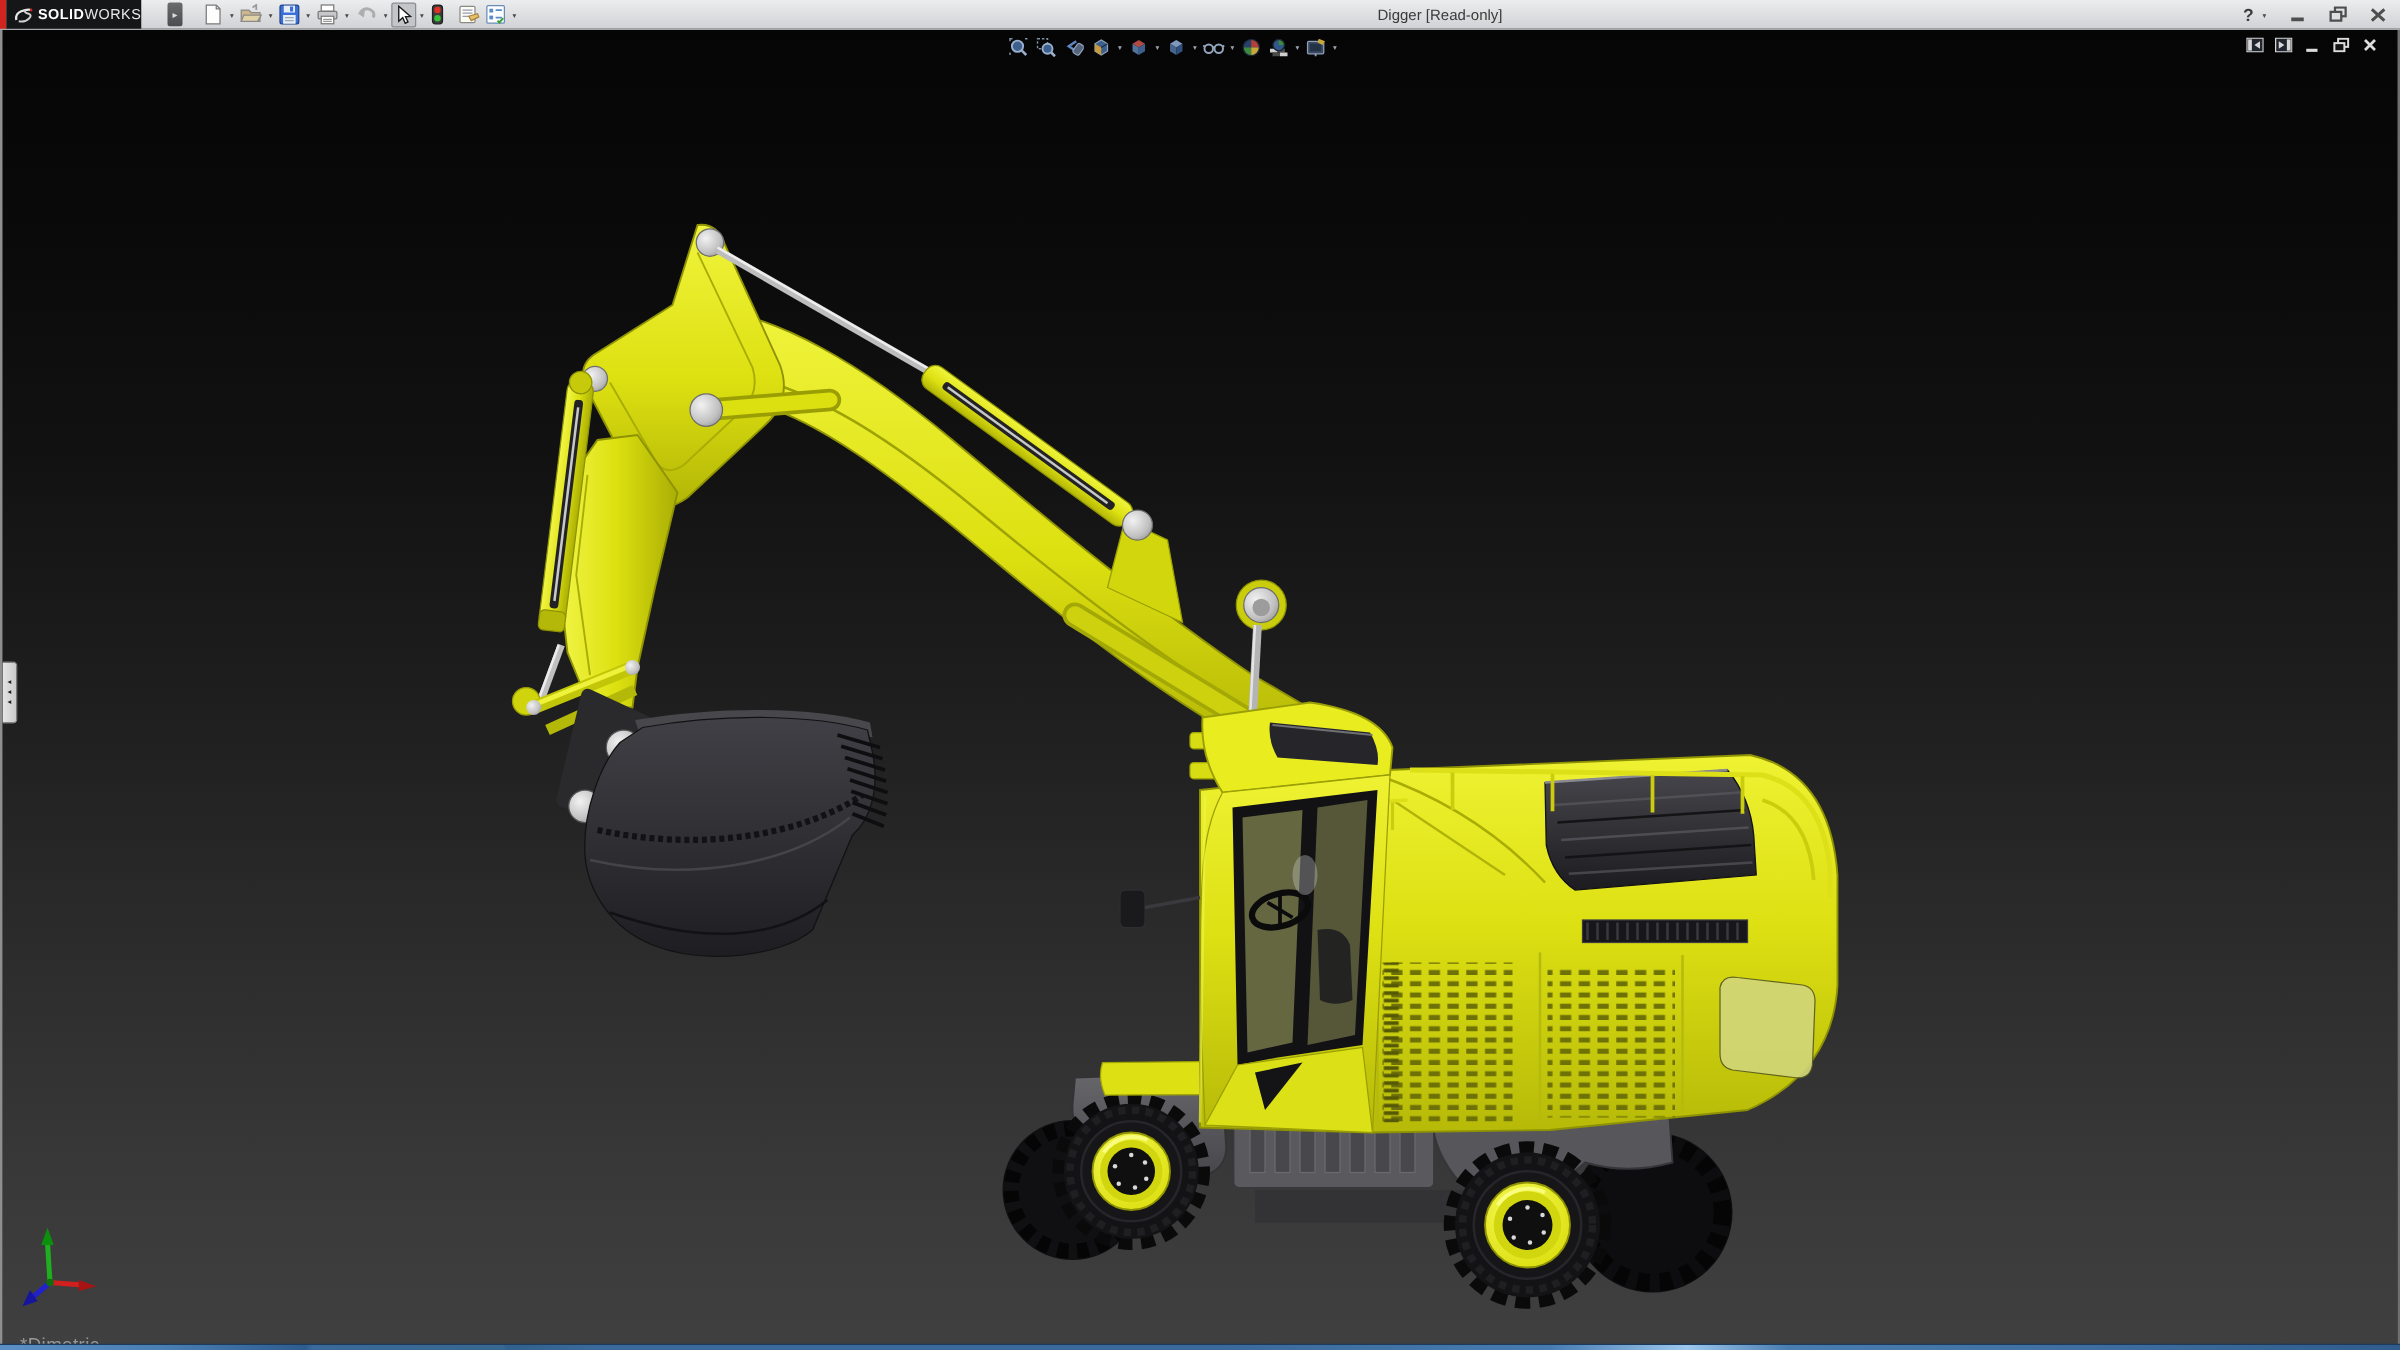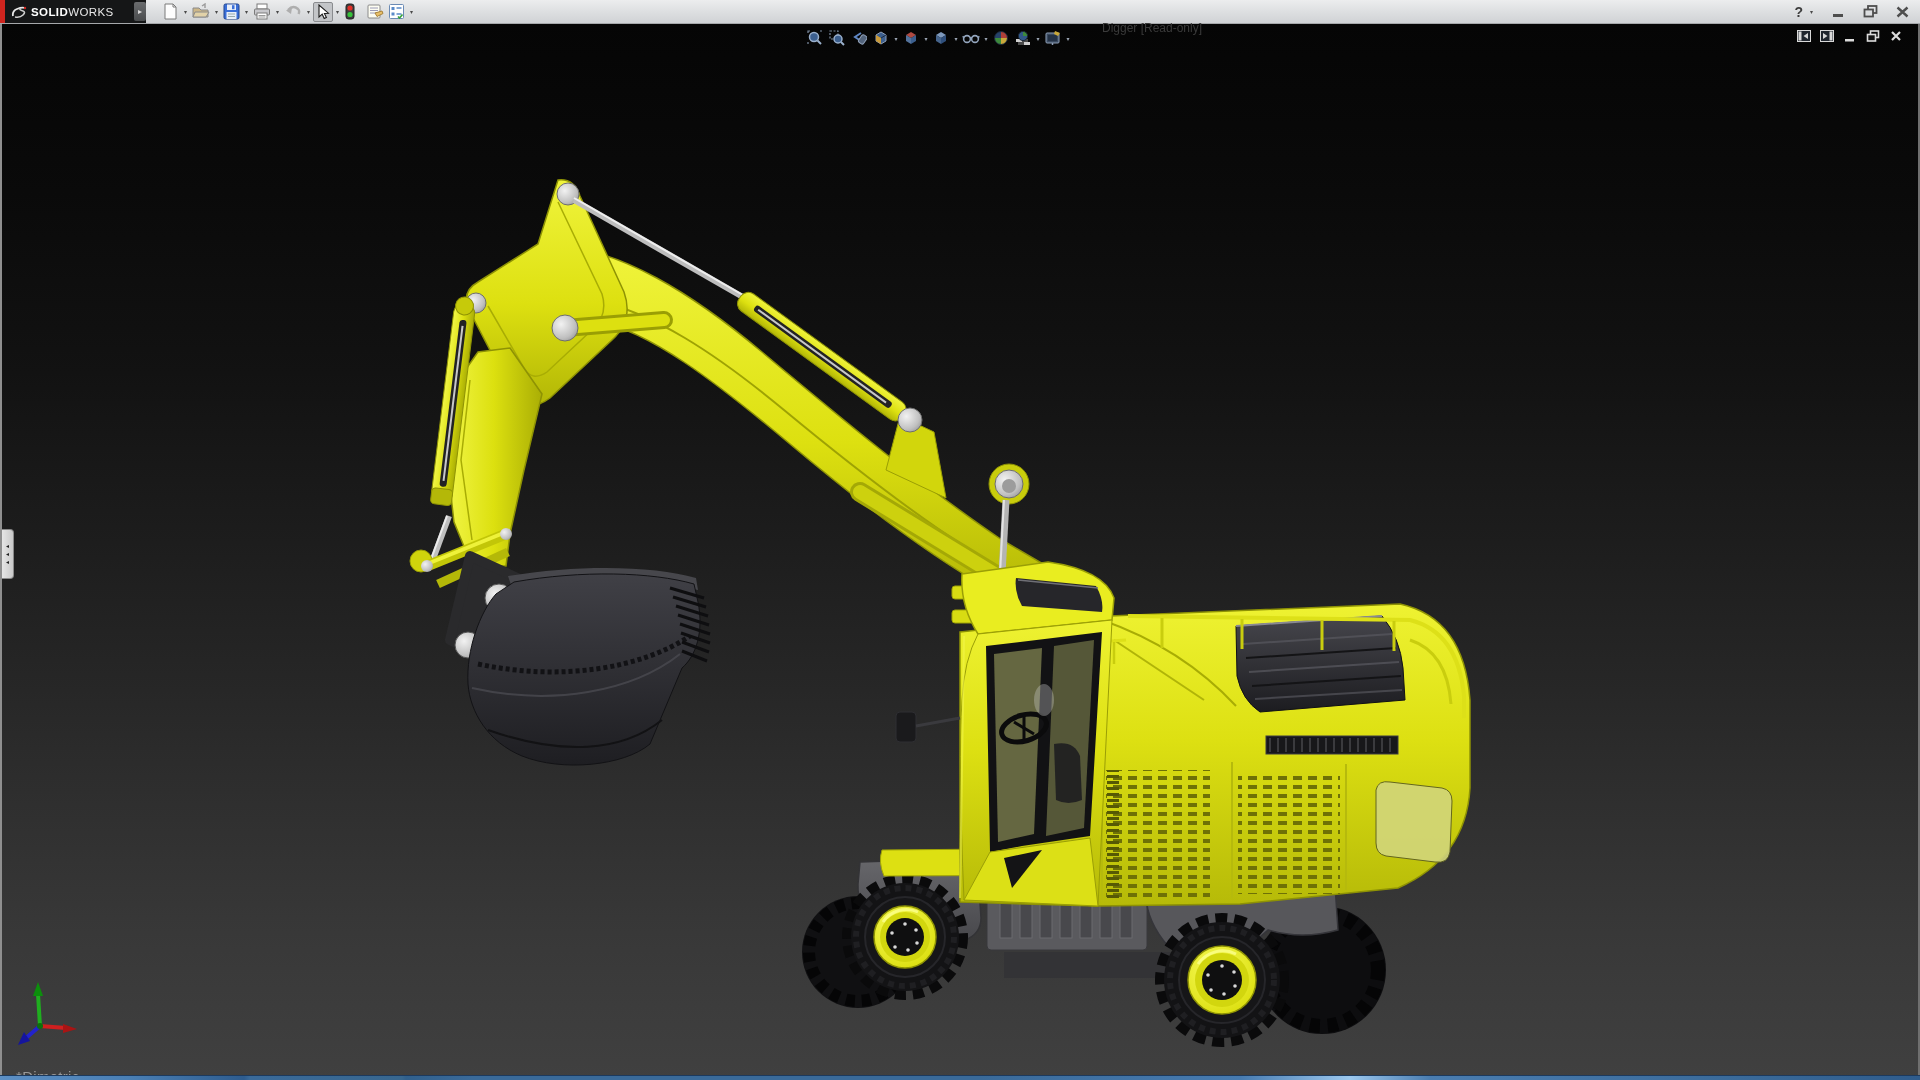--- a/index.html
+++ b/index.html
@@ -4,21 +4,21 @@
 <style>
   html,body{margin:0;padding:0;width:1920px;height:1080px;overflow:hidden;
     font-family:"Liberation Sans",sans-serif;background:#000;}
   #app{position:relative;width:1920px;height:1080px;}
 
   
   .titlebar{position:absolute;left:0;top:0;width:1920px;height:23px;
     background:linear-gradient(180deg,#ecedee 0%,#dcdee0 55%,#d0d2d5 100%);
     border-bottom:1px solid #a6a8ab;z-index:50;}
   .redstrip{position:absolute;left:0;top:0;width:5px;height:23px;background:#d0251f;}
-  .logoblock{position:absolute;left:5px;top:0;width:141px;height:23px;background:#151617;
+  .logoblock{position:absolute;left:5px;top:0;width:108px;height:23px;background:#151617;
     display:flex;align-items:center;gap:4px;padding-left:6px;box-sizing:border-box;}
   .brandtext{color:#fff;font-size:11.5px;letter-spacing:.4px;white-space:nowrap;}
   .brandtext .b1{font-weight:bold;} .brandtext .b2{font-weight:normal;color:#e8e8e8;}
   .flyout{position:absolute;left:134px;top:2px;width:12px;height:19px;background:linear-gradient(180deg,#6a6c6e,#4a4c4e);
     color:#ddd;font-size:8px;line-height:19px;text-align:center;border-radius:2px;cursor:pointer;}
   .tb-icons{position:absolute;left:160px;top:1px;height:21px;display:flex;align-items:center;}
   .tbtn{height:20px;display:flex;align-items:center;padding:0 2px;border-radius:2px;}
   .caret{font-size:6px;color:#4a4a4a;width:9px;text-align:center;user-select:none;}
   .sel-pressed{background:#c3c5c8;border:1px solid #8a8c8f;border-radius:2px;height:18px;
     display:flex;align-items:center;padding:0 1px;}
@@ -526,21 +526,21 @@
           <rect x="1.5" y="1.5" width="14" height="14" rx="1" fill="#fff" stroke="#6a8ab4"></rect>
           <rect x="3.5" y="4" width="3" height="3" fill="#5a8ac8"></rect>
           <rect x="3.5" y="9.5" width="3" height="3" fill="#5a8ac8"></rect>
           <path d="M8.5 5 L13.5 5 M8.5 11 L13.5 11" stroke="#5a8ac8" stroke-width="1.4"></path>
           <path d="M10 13.5 L11.5 15 L14.5 11.5" fill="none" stroke="#35a23a" stroke-width="1.6"></path>
         </svg>
       </div>
       <span class="caret">▾</span>
     </div>
 
-    <div style="position:absolute;left:60%;top:16px;height:23px;transform:translateX(-50%);display:flex;align-items:center;">
+    <div style="position:absolute;left:60%;top:0;height:23px;transform:translateX(-50%);display:flex;align-items:center;">
       <span style="font-size:12px;color:#3a3a3a;">Digger [Read-only]</span>
     </div>
 
     <div class="tb-right">
       <span class="helpq">?</span>
       <span class="caret" style="margin-left:-8px;">▾</span>
       <div class="wbtn">
         <svg width="13" height="12">
           <rect x="1" y="8" width="10" height="3" fill="#4e4e4e"></rect>
         </svg>

